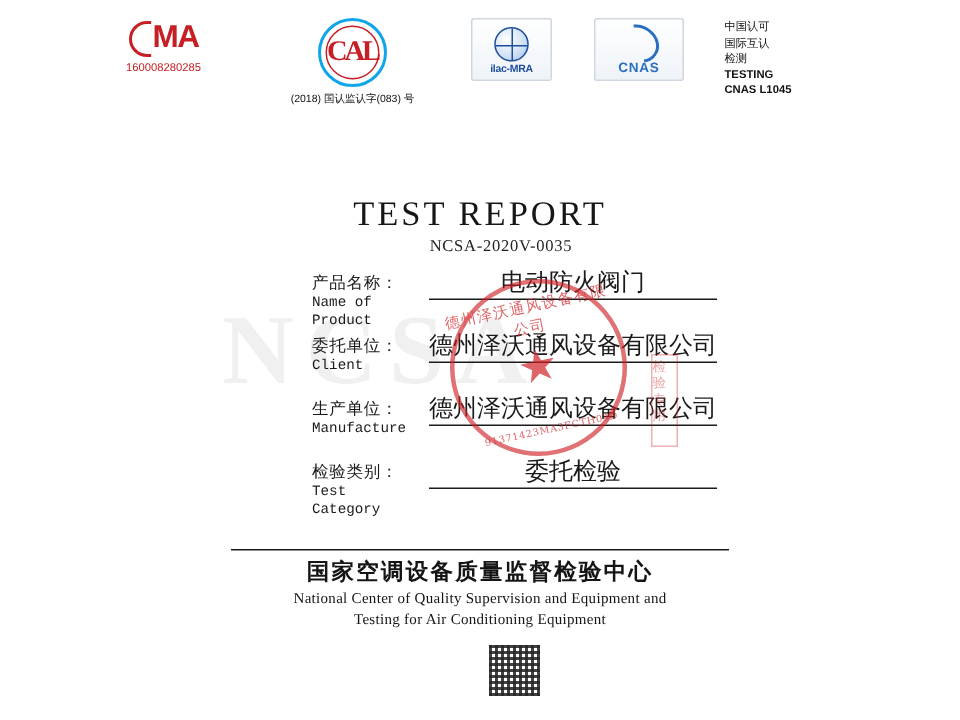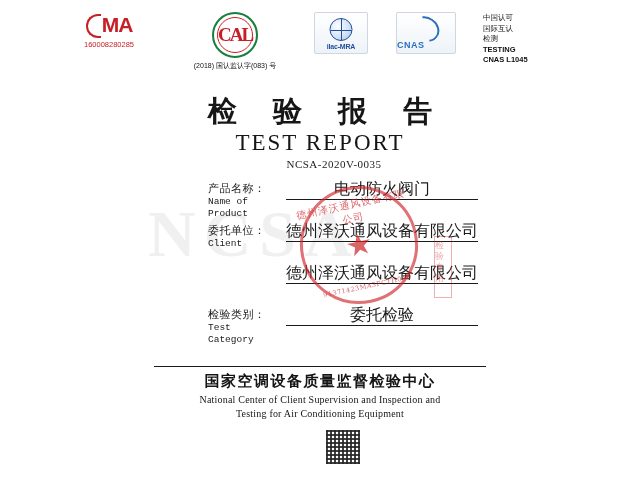--- a/index.html
+++ b/index.html
@@ -69,21 +69,21 @@
     margin-top: 2px;
     letter-spacing: 0px;
   }
 
   
   .cal-wrap { width: 104px; }
   .cal-ring {
     width: 42px;
     height: 42px;
     margin: 0 auto;
-    border: 2px solid #15803d;
+    border: 2px solid #0ea5e9;
     border-radius: 50%;
     position: relative;
   }
   .cal-ring:after {
     content: "";
     position: absolute;
     inset: 3px;
     border: 1.5px solid #c62026;
     border-radius: 50%;
   }
@@ -185,21 +185,21 @@
     border-radius: 50%;
     border-left-color: transparent;
     border-bottom-color: transparent;
     transform: translateX(-50%) rotate(35deg);
   }
   .cnas-text {
     position: absolute;
     bottom: 3px;
     left: 0;
     width: 100%;
-    text-align: left;
+    text-align: center;
     font-family: "Liberation Sans", sans-serif;
     font-size: 9px;
     font-weight: bold;
     color: #2b6fc0;
     letter-spacing: 0.5px;
   }
 
   
   .cnas-info {
     width: 96px;
@@ -463,21 +463,20 @@
 
     <div class="cnas-info">
       <div>中国认可</div>
       <div>国际互认</div>
       <div>检测</div>
       <div class="bold">TESTING</div>
       <div class="bold">CNAS L1045</div>
     </div>
   </div>
 
-  <div class="title-cn">检 验 报 告</div>
   <div class="title-en">TEST REPORT</div>
   <div class="report-no">NCSA-2020V-0035</div>
 
   <div class="watermark">NCSA</div>
 
   <div class="fields">
 
     <div class="field-row">
       <div class="field-label">
         <div class="label-cn">产品名称：</div>
@@ -488,20 +487,24 @@
 
     <div class="field-row">
       <div class="field-label">
         <div class="label-cn">委托单位：</div>
         <div class="label-en">Client</div>
       </div>
       <div class="field-value">德州泽沃通风设备有限公司</div>
     </div>
 
     <div class="field-row">
+      <div class="field-label">
+        <div class="label-cn">生产单位：</div>
+        <div class="label-en">Manufacture</div>
+      </div>
       <div class="field-value">德州泽沃通风设备有限公司</div>
     </div>
 
     <div class="field-row">
       <div class="field-label">
         <div class="label-cn">检验类别：</div>
         <div class="label-en">Test Category</div>
       </div>
       <div class="field-value">委托检验</div>
     </div>
@@ -511,18 +514,18 @@
   <div class="seal">
     <div class="seal-arc-top">德州泽沃通风设备有限公司</div>
     <div class="seal-star">★</div>
     <div class="seal-arc-bottom">91371423MA3FCTH04D</div>
   </div>
 
   <div class="side-stamp">检验专用</div>
 
   <div class="footer-rule"></div>
   <div class="footer-cn">国家空调设备质量监督检验中心</div>
-  <div class="footer-en1">National Center of Client Supervision and Inspection and</div>
+  <div class="footer-en1">National Center of Quality Supervision and Equipment and</div>
   <div class="footer-en2">Testing for Air Conditioning Equipment</div>
 
   <div class="qr"></div>
 
 </div>
 
 </body></html>

